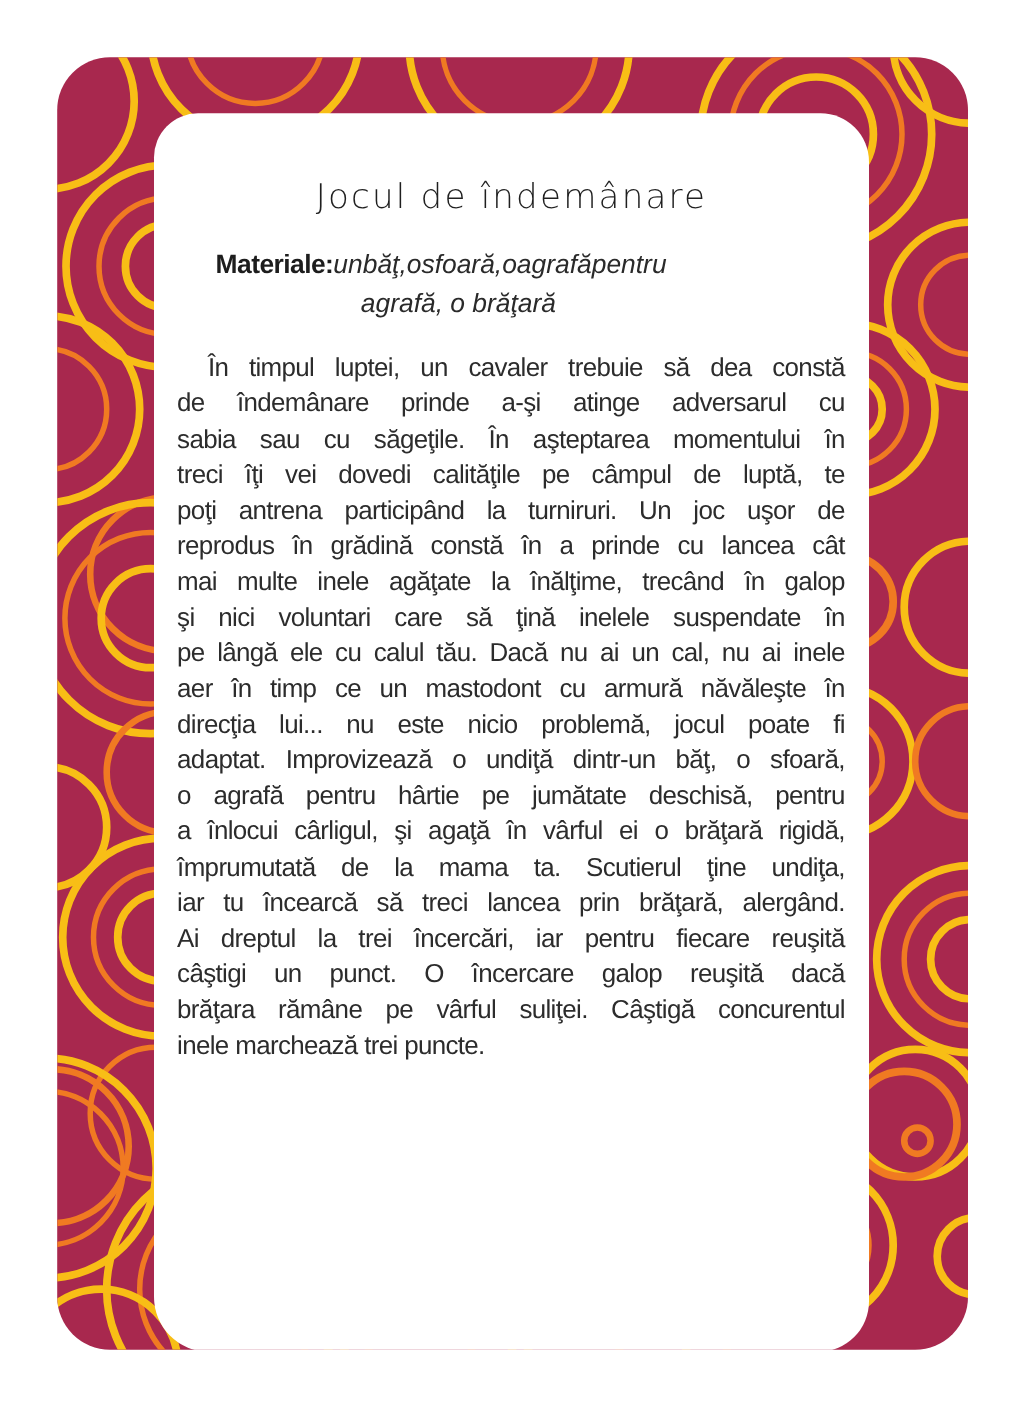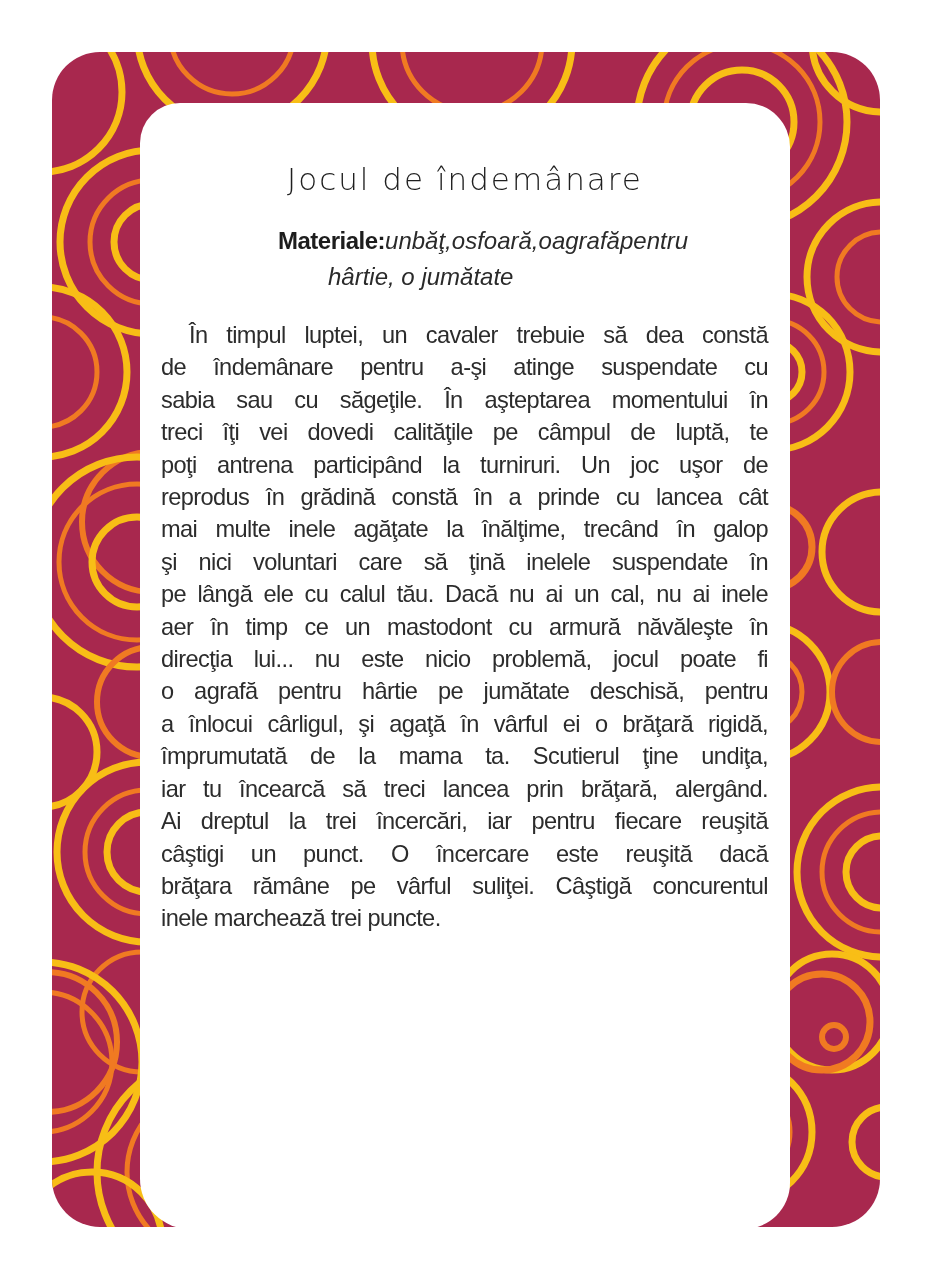--- a/index.html
+++ b/index.html
@@ -17,21 +17,21 @@
       position: absolute; left: 0; right: 0; top: 58px; text-align: center;
       font-family: "DejaVu Sans", sans-serif; font-weight: 300; font-size: 31px;
       letter-spacing: 2px; color: #1f1f1f;
     }
     .materials {
       position: absolute; left: 56px; top: 120px; width: 574px;
       font-family: "Liberation Sans", sans-serif; font-size: 24px; line-height: 36px;
       color: #2a2a2a;
     }
     .materials .label { font-weight: bold; color: #1d1d1d; letter-spacing: -0.5px; }
-    .materials .line1 { display: flex; justify-content: center; white-space: nowrap; }
+    .materials .line1 { display: flex; justify-content: flex-start; white-space: nowrap; }
     .materials .items { font-style: italic; }
     .materials .line2 { padding-left: 132px; font-style: italic; }
     .body-text {
       position: absolute; left: 21px; top: 216px; width: 607px;
       font-family: "Liberation Sans", sans-serif; font-size: 23.6px; line-height: 32.4px;
       color: #2c2c2c; text-align: justify; letter-spacing: -0.6px;
     }
     .body-text .line { display: block; text-align: justify; text-align-last: justify; white-space: nowrap; }
     .body-text .line.last { text-align-last: left; }
     .body-text .line.first { padding-left: 28px; }
@@ -117,38 +117,39 @@
       <div class="line1">
         <span class="label">Materiale:</span>
         <span class="items">un</span>
         <span class="items">băţ,</span>
         <span class="items">o</span>
         <span class="items">sfoară,</span>
         <span class="items">o</span>
         <span class="items">agrafă</span>
         <span class="items">pentru</span>
       </div>
-      <div class="line2">hârtie, o jumătate</div>
+      <div class="line2">agrafă, o brăţară</div>
     </div>
 
     <div class="body-text">
       <span class="line first">În timpul luptei, un cavaler trebuie să dea constă</span>
-      <span class="line">de îndemânare pentru a-şi atinge suspendate cu</span>
+      <span class="line">de îndemânare prinde a-şi atinge adversarul cu</span>
       <span class="line">sabia sau cu săgeţile. În aşteptarea momentului în</span>
       <span class="line">treci îţi vei dovedi calităţile pe câmpul de luptă, te</span>
       <span class="line">poţi antrena participând la turniruri. Un joc uşor de</span>
       <span class="line">reprodus în grădină constă în a prinde cu lancea cât</span>
       <span class="line">mai multe inele agăţate la înălţime, trecând în galop</span>
       <span class="line">şi nici voluntari care să ţină inelele suspendate în</span>
       <span class="line">pe lângă ele cu calul tău. Dacă nu ai un cal, nu ai inele</span>
       <span class="line">aer în timp ce un mastodont cu armură năvăleşte în</span>
       <span class="line">direcţia lui... nu este nicio problemă, jocul poate fi</span>
+      <span class="line">adaptat. Improvizează o undiţă dintr-un băţ, o sfoară,</span>
       <span class="line">o agrafă pentru hârtie pe jumătate deschisă, pentru</span>
       <span class="line">a înlocui cârligul, şi agaţă în vârful ei o brăţară rigidă,</span>
       <span class="line">împrumutată de la mama ta. Scutierul ţine undiţa,</span>
       <span class="line">iar tu încearcă să treci lancea prin brăţară, alergând.</span>
       <span class="line">Ai dreptul la trei încercări, iar pentru fiecare reuşită</span>
-      <span class="line">câştigi un punct. O încercare este reuşită dacă</span>
+      <span class="line">câştigi un punct. O încercare galop reuşită dacă</span>
       <span class="line">brăţara rămâne pe vârful suliţei. Câştigă concurentul</span>
       <span class="line last">inele marchează trei puncte.</span>
     </div>
   </div>
 </div>
 
 </body></html>

